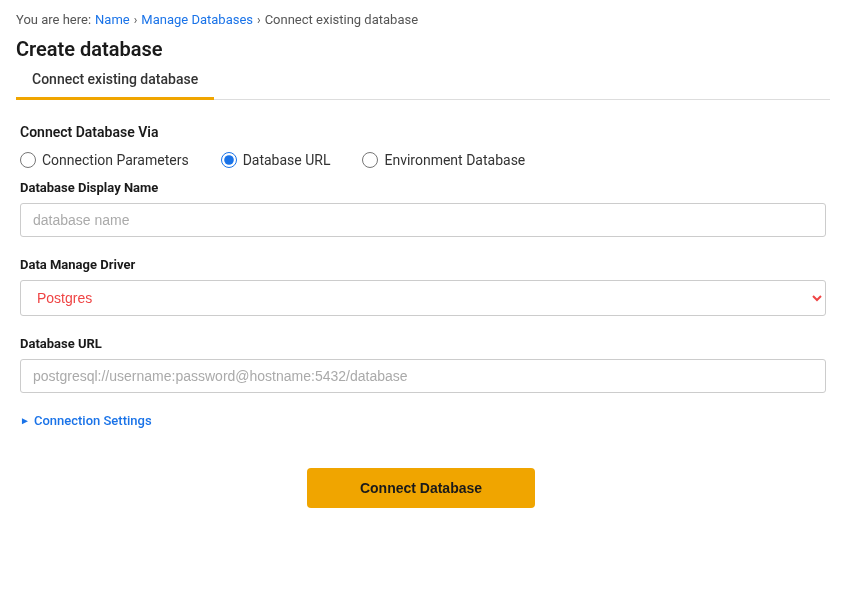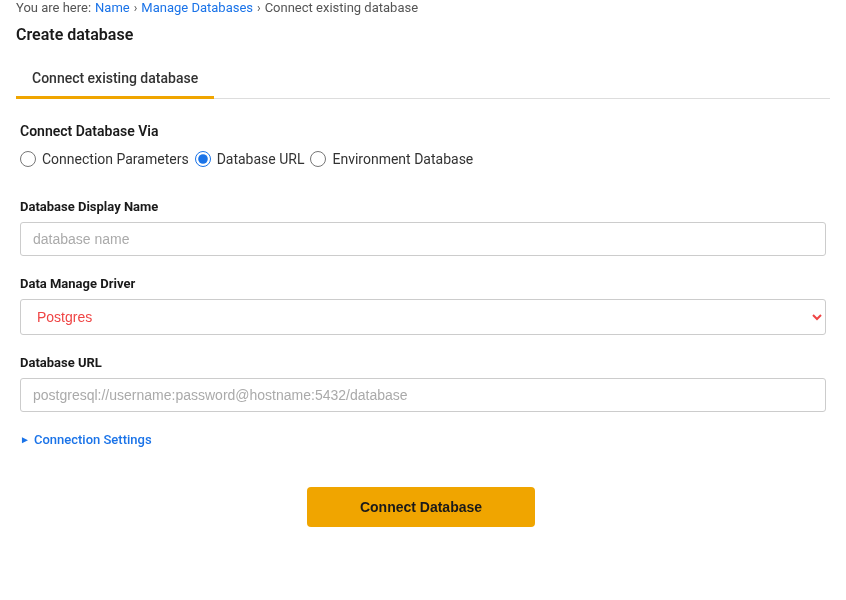--- a/index.html
+++ b/index.html
@@ -11,21 +11,21 @@
     body {
       font-family: -apple-system, BlinkMacSystemFont, 'Segoe UI', Roboto, sans-serif;
       font-size: 14px;
       background: #fff;
       color: #333;
       width: 846px;
       min-height: 600px;
     }
 
     .page-container {
-      padding: 0 16px 20px 16px;
+      padding: 12px 16px 20px 16px;
     }
 
     .breadcrumb {
       font-size: 13px;
       color: #555;
       margin-bottom: 10px;
       display: flex;
       align-items: center;
       gap: 4px;
     }
@@ -39,24 +39,23 @@
     .breadcrumb-separator {
       color: #555;
       font-size: 12px;
     }
 
     .breadcrumb-current {
       color: #555;
     }
 
     .page-title {
-      font-size: 16px;
+      font-size: 20px;
       font-weight: 600;
       color: #1a1a1a;
-      margin-bottom: 16px;
     }
 
     .tabs-container {
       border-bottom: 1px solid #ddd;
       margin-bottom: 24px;
     }
 
     .tab-item {
       display: inline-block;
       padding: 10px 16px;
@@ -76,22 +75,22 @@
     .connect-via-label {
       font-size: 14px;
       font-weight: 600;
       color: #1a1a1a;
       margin-bottom: 12px;
       margin-top: 16px;
     }
 
     .radio-group {
       display: flex;
-      gap: 6px;
-      margin-bottom: 32px;
+      gap: 32px;
+      margin-bottom: 12px;
       align-items: center;
     }
 
     .radio-option {
       display: flex;
       align-items: center;
       gap: 6px;
       cursor: pointer;
       font-size: 14px;
       color: #333;

